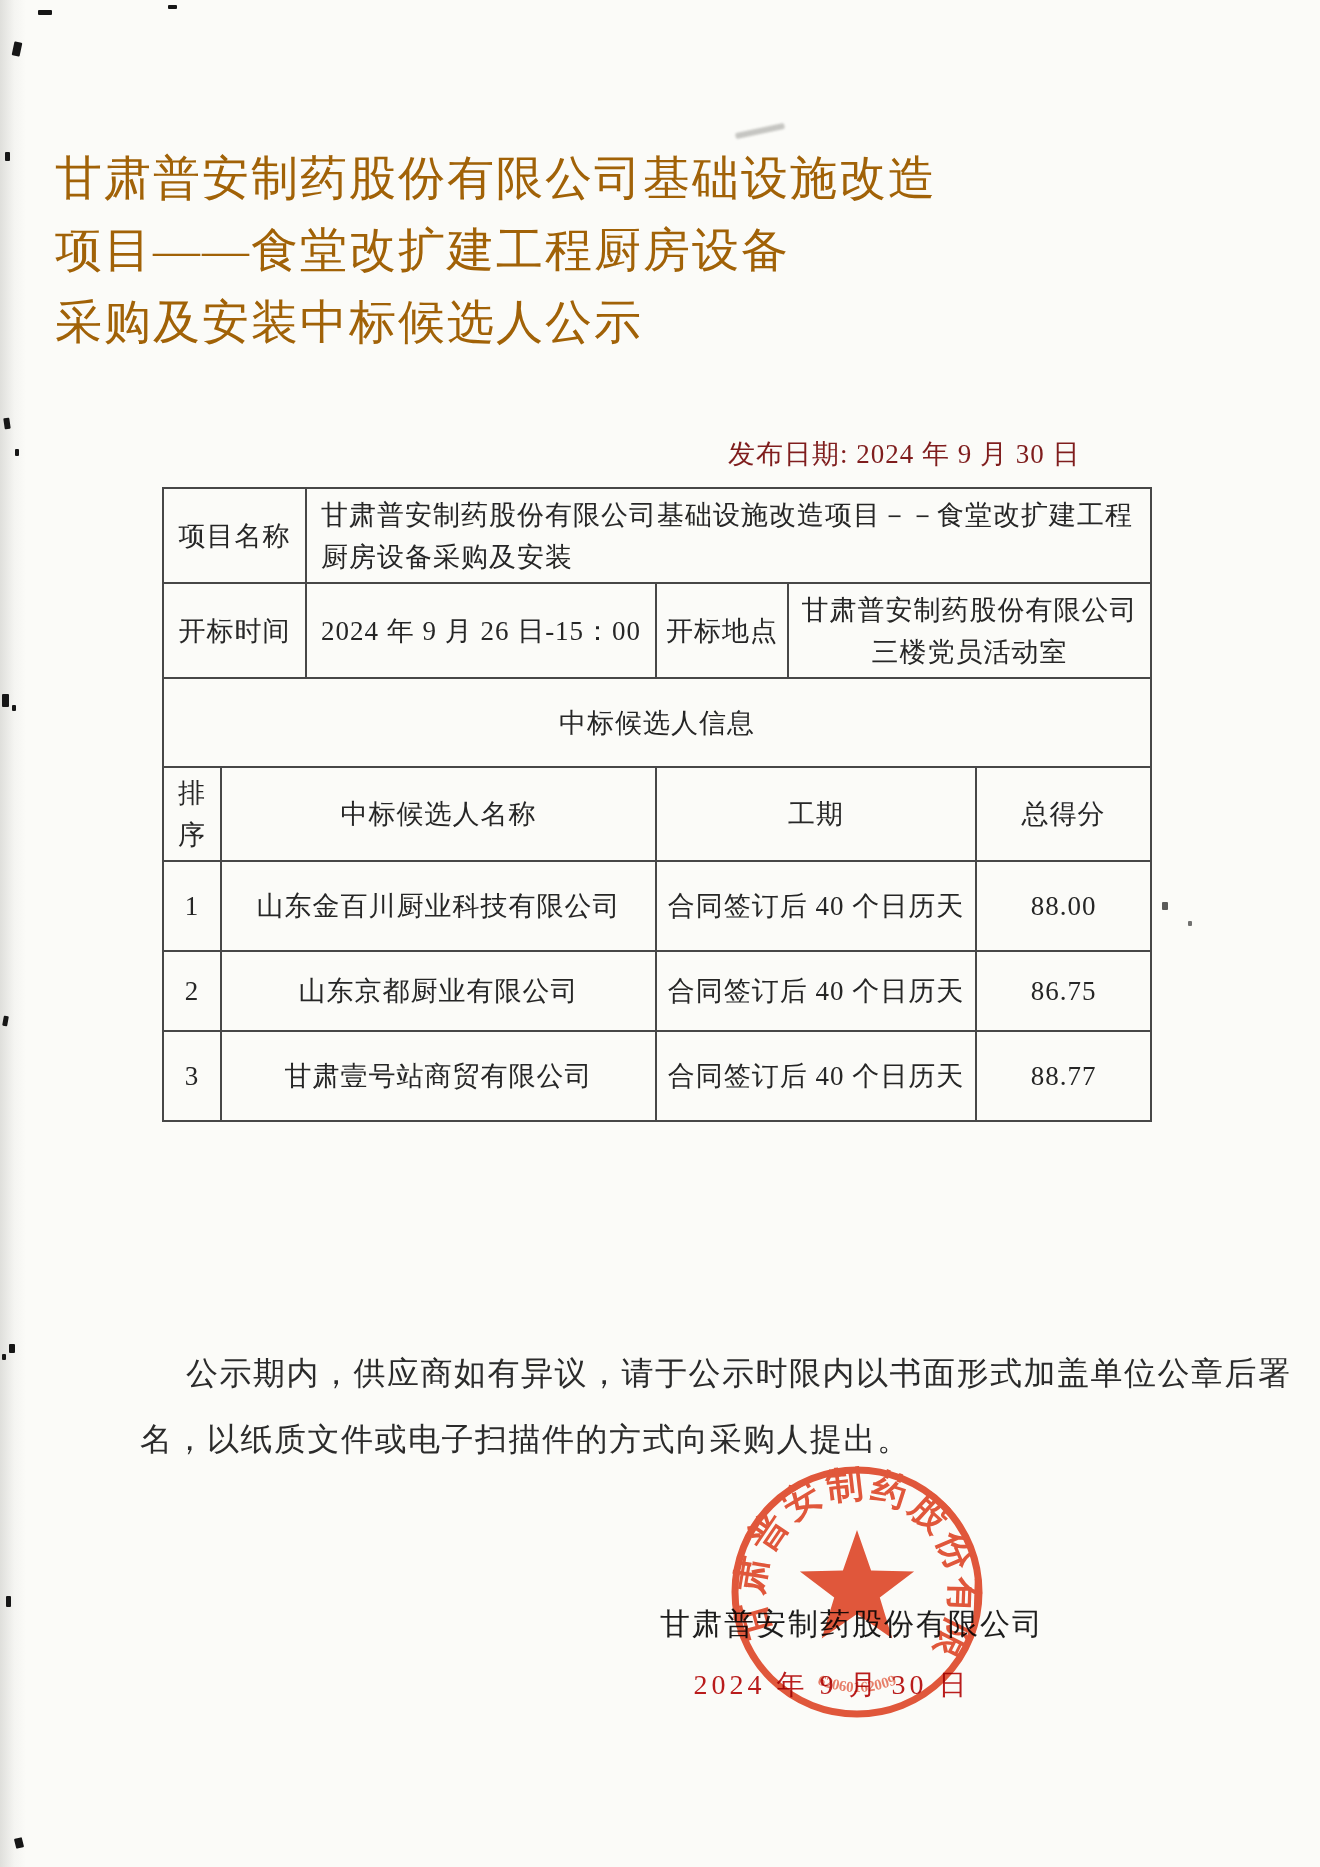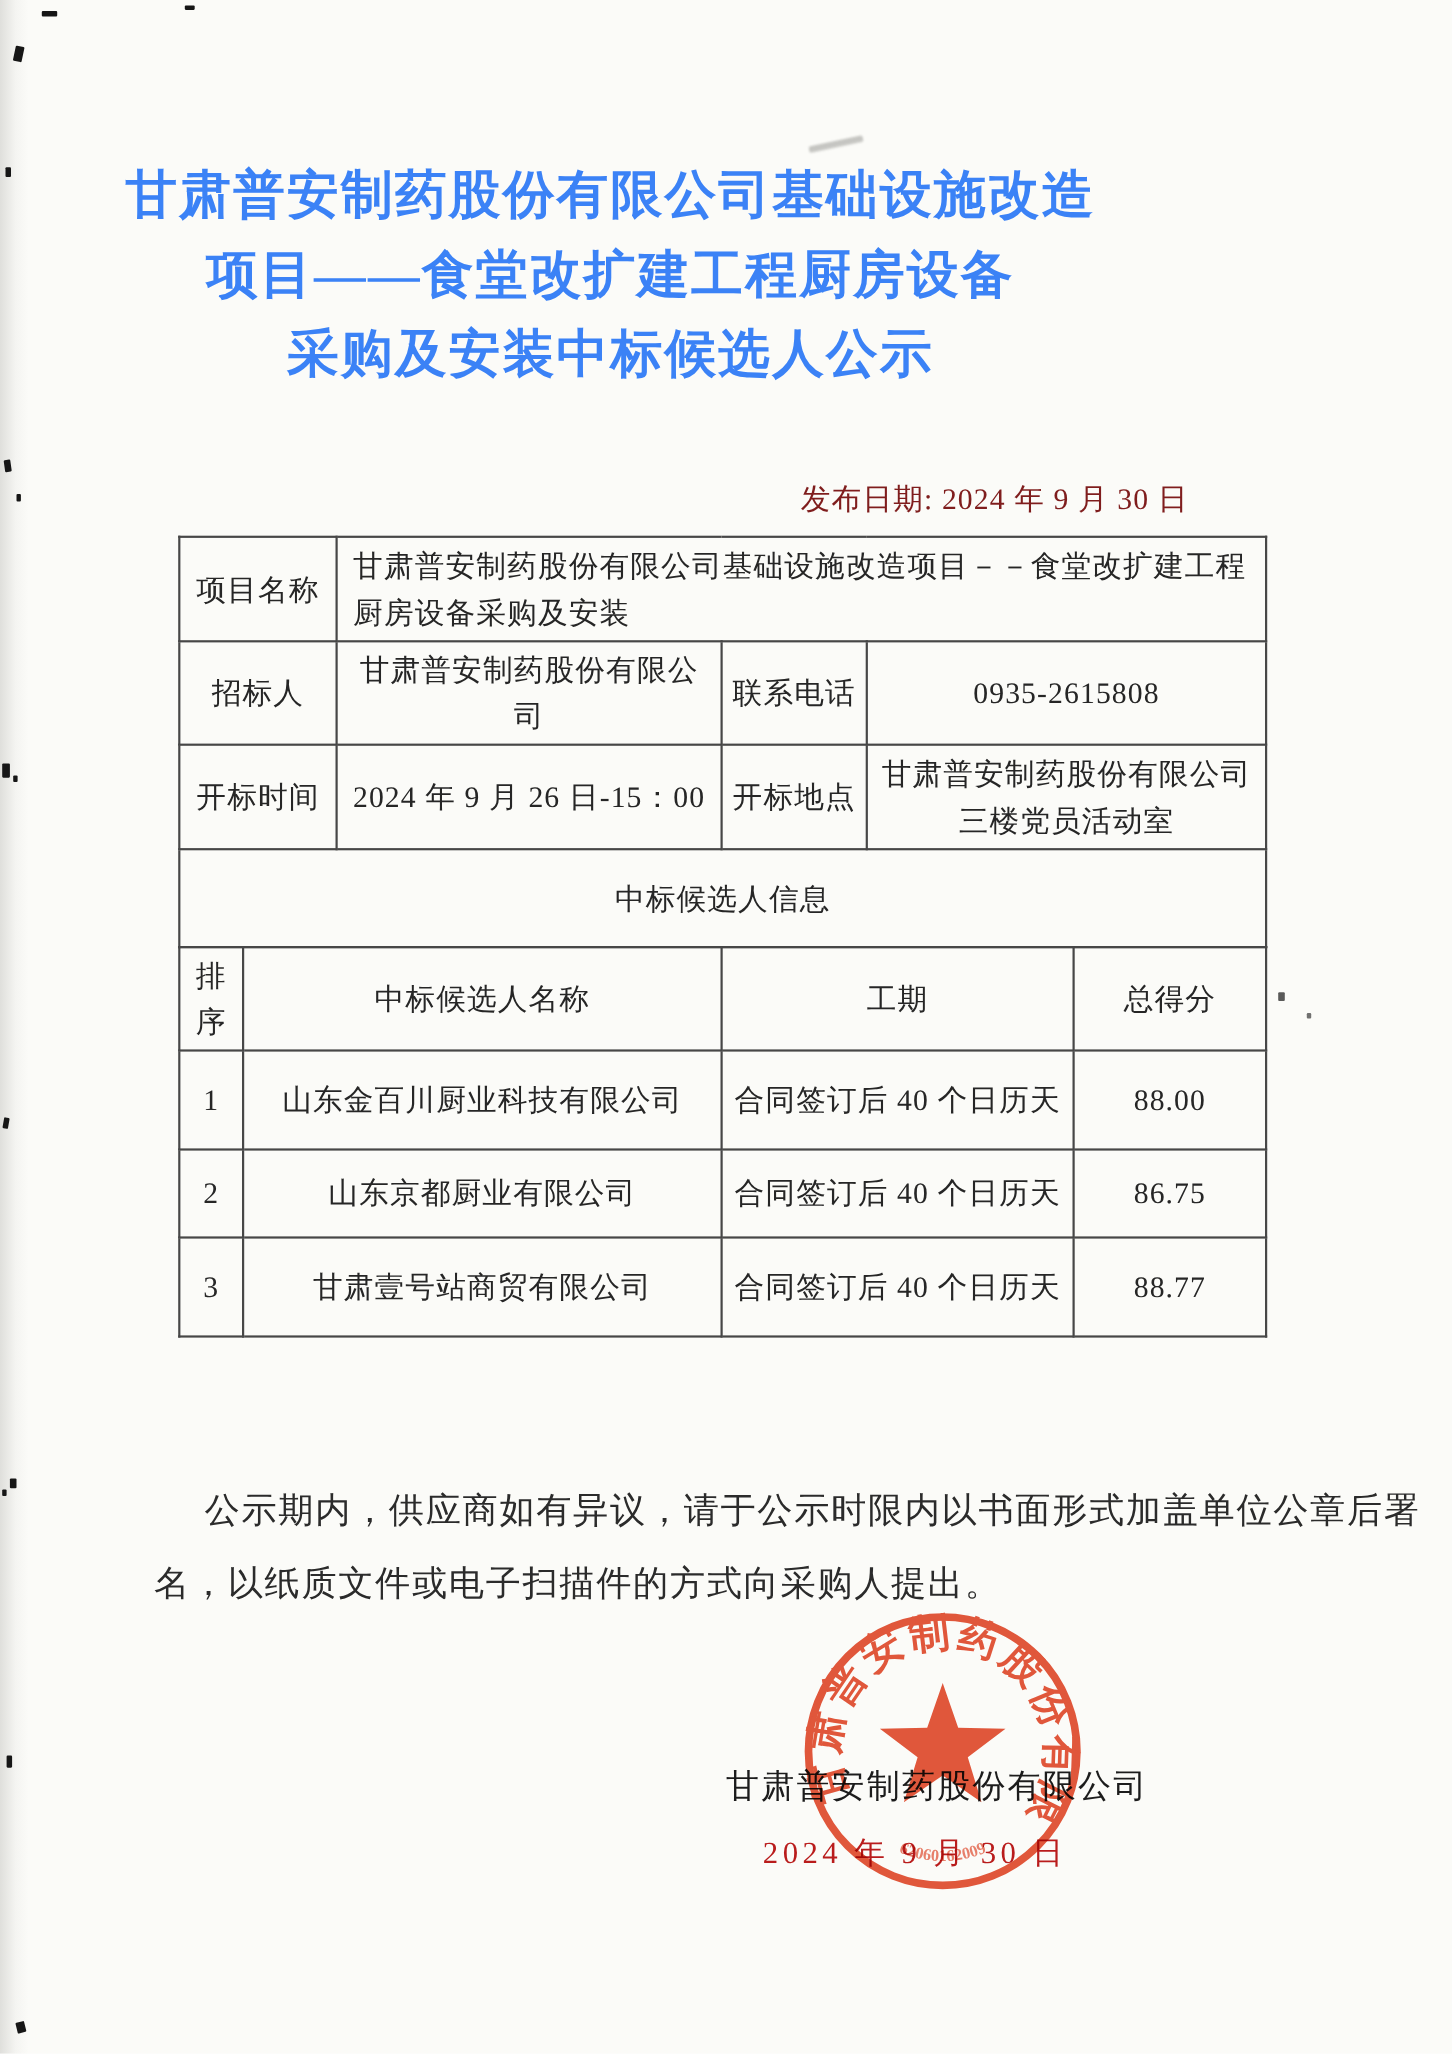--- a/index.html
+++ b/index.html
@@ -15,22 +15,22 @@
     position:absolute;left:0;top:0;width:26px;height:100%;
     background:linear-gradient(to right,#c8c8c4,#efefec 55%,rgba(250,250,248,0));
     opacity:.55;
   }
   .speck{position:absolute;background:#161616;border-radius:1px;}
   .smudge{position:absolute;background:#9a9a96;opacity:.55;filter:blur(1px);border-radius:2px;}
 
   
   .doc-title{
     position:absolute;left:55px;top:142px;width:1000px;
-    text-align:center;font-weight:bold;font-size:47px;line-height:72px;
-    color:#3b82f6;letter-spacing:2px;
+    text-align:left;font-weight:normal;font-size:47px;line-height:72px;
+    color:#a16207;letter-spacing:2px;
   }
   .publish-date{
     position:absolute;left:728px;top:436px;width:330px;
     font-size:27px;color:#7f1d1d;letter-spacing:1px;white-space:nowrap;
   }
 
   
   .table-wrap{position:absolute;left:162px;top:487px;width:1160px;}
   table{border-collapse:collapse;table-layout:fixed;width:988px;}
   td{
@@ -115,26 +115,20 @@
         <col style="width:143px">
         <col style="width:350px">
         <col style="width:132px">
         <col style="width:363px">
       </colgroup>
     <tbody>
         <tr class="r-projname">
       <td>项目名称</td>
       <td colspan="3" class="left">甘肃普安制药股份有限公司基础设施改造项目－－食堂改扩建工程厨房设备采购及安装</td>
     </tr>
-    <tr class="r-bidder">
-      <td>招标人</td>
-      <td>甘肃普安制药股份有限公司</td>
-      <td>联系电话</td>
-      <td>0935-2615808</td>
-    </tr>
     <tr class="r-open">
       <td>开标时间</td>
       <td>2024 年 9 月 26 日-15：00</td>
       <td>开标地点</td>
       <td>甘肃普安制药股份有限公司三楼党员活动室</td>
     </tr>
     <tr class="r-section">
       <td colspan="4">中标候选人信息</td>
     </tr>
   </tbody>

